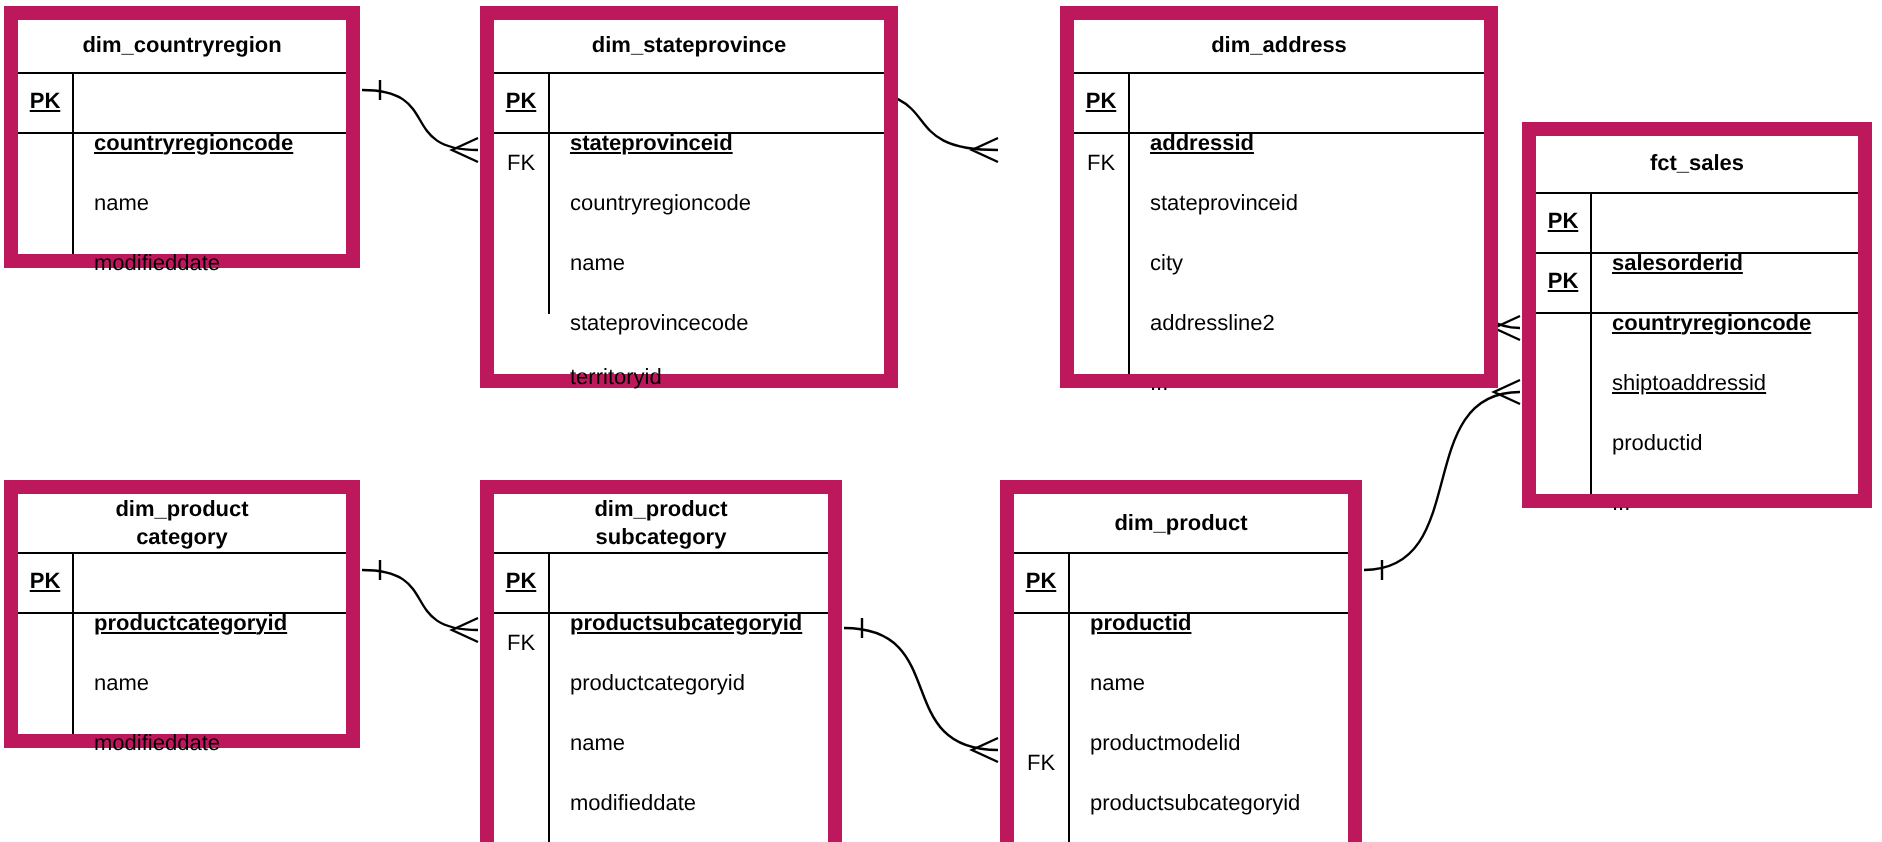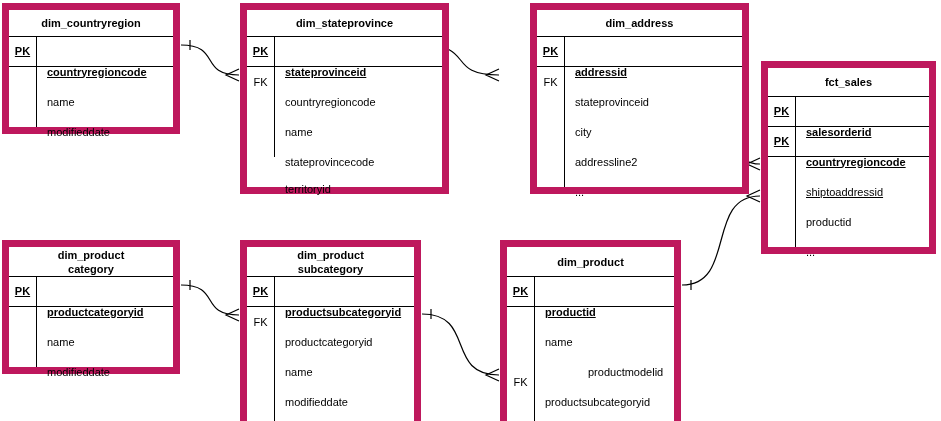--- a/index.html
+++ b/index.html
@@ -237,21 +237,21 @@
           <div>dim_product</div>
         </div>
         <div class="erow sep" style="height: 30px;">
           <div class="key pkkey">PK</div>
           <div class="field pkfield">productid</div>
         </div>
         <div class="erow" style="height: 30px;">
           <div class="key"></div>
           <div class="field">name</div>
         </div>
-        <div class="erow" style="height: 30px; gap: 43px;">
+        <div class="erow" style="height: 30px;">
           <div class="key"></div>
           <div class="field">productmodelid</div>
         </div>
         <div class="erow" style="height: 30px;">
           <div class="key">FK</div>
           <div class="field">productsubcategoryid</div>
         </div>
         <div class="erow" style="height: 30px;">
           <div class="key"></div>
           <div class="field">...</div>

